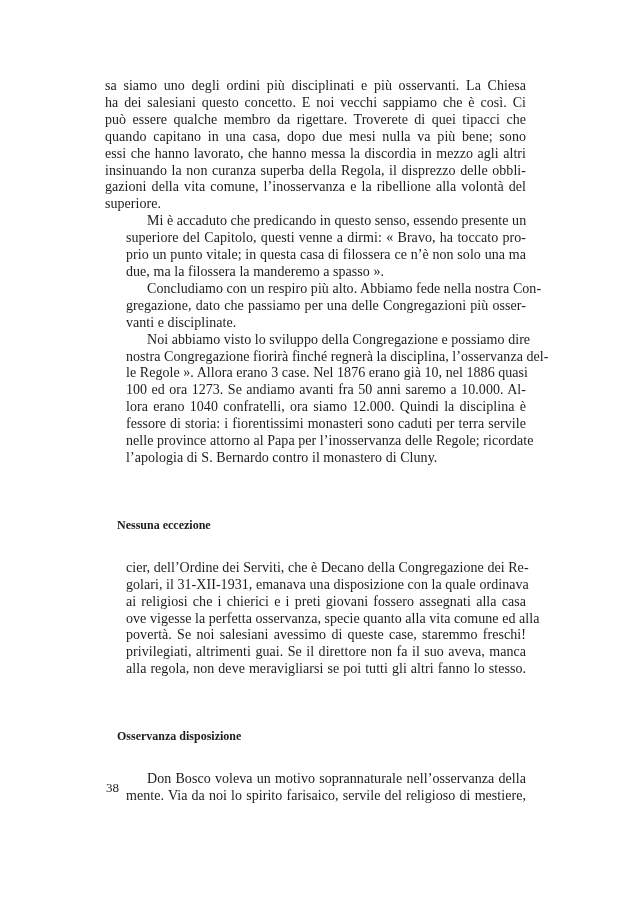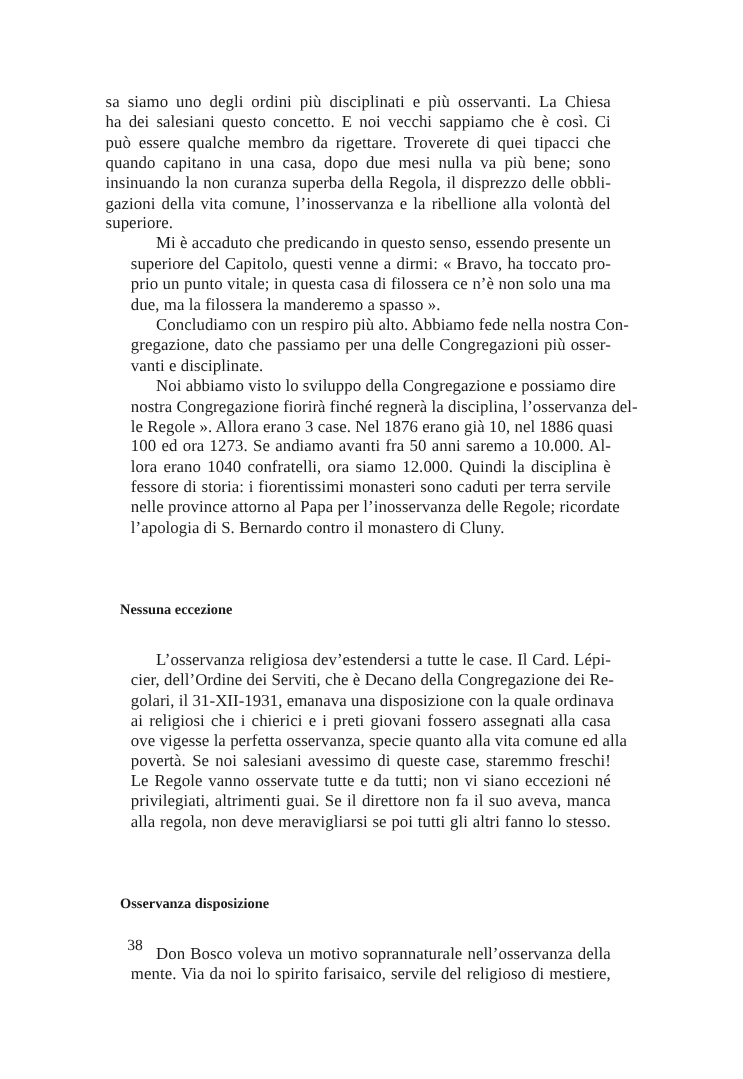--- a/index.html
+++ b/index.html
@@ -1,20 +1,20 @@
 <!DOCTYPE html>
 <html><head>
 <meta charset="utf-8">
 <style>
   html, body { margin: 0; padding: 0; }
   body {
     width: 619px; height: 899px; background: #ffffff; position: relative; overflow: hidden;
     font-family: "Liberation Serif", "DejaVu Serif", serif; color: #1c1c1c;
   }
-  .page { position: absolute; left: 88px; top: 78px; width: 421px; }
+  .page { position: absolute; left: 105px; top: 78px; width: 421px; }
   .p {
     font-size: 14px; line-height: 16.9px; text-align: justify; margin: 0;
     hyphens: none; letter-spacing: 0.05px;
   }
   .p.indent { text-indent: 21px; }
   .line { display: block; text-align: justify; text-align-last: justify; white-space: nowrap; }
   .line.last { text-align-last: left; }
   .h {
     font-size: 12px; font-weight: bold; margin: 12px; line-height: 17px;
   }
@@ -27,20 +27,21 @@
 <body>
 
 <div class="page">
 
   <div>
     <div class="p">
       <span class="line">sa siamo uno degli ordini più disciplinati e più osservanti. La Chiesa</span>
       <span class="line">ha dei salesiani questo concetto. E noi vecchi sappiamo che è così. Ci</span>
       <span class="line">può essere qualche membro da rigettare. Troverete di quei tipacci che</span>
       <span class="line">quando capitano in una casa, dopo due mesi nulla va più bene; sono</span>
+      <span class="line">essi che hanno lavorato, che hanno messa la discordia in mezzo agli altri</span>
       <span class="line">insinuando la non curanza superba della Regola, il disprezzo delle obbli-</span>
       <span class="line">gazioni della vita comune, l’inosservanza e la ribellione alla volontà del</span>
       <span class="line last">superiore.</span>
     </div>
     <div class="p indent">
       <span class="line" style="padding-left:21px">Mi è accaduto che predicando in questo senso, essendo presente un</span>
       <span class="line">superiore del Capitolo, questi venne a dirmi: « Bravo, ha toccato pro-</span>
       <span class="line">prio un punto vitale; in questa casa di filossera ce n’è non solo una ma</span>
       <span class="line last">due, ma la filossera la manderemo a spasso ».</span>
     </div>
@@ -60,27 +61,25 @@
       <span class="line last">l’apologia di S. Bernardo contro il monastero di Cluny.</span>
     </div>
   </div>
 
   <div class="gap-before-h1"></div>
 
   <div>
     <h2 class="h">Nessuna eccezione</h2>
     <div class="gap-after-h"></div>
     <div class="p indent">
-      <span class="line" style="padding-left:21px">L’osservanza religiosa dev’estendersi a tutte le case. Il Card. Lépi-</span>
       <span class="line">cier, dell’Ordine dei Serviti, che è Decano della Congregazione dei Re-</span>
       <span class="line">golari, il 31-XII-1931, emanava una disposizione con la quale ordinava</span>
       <span class="line">ai religiosi che i chierici e i preti giovani fossero assegnati alla casa</span>
       <span class="line">ove vigesse la perfetta osservanza, specie quanto alla vita comune ed alla</span>
       <span class="line">povertà. Se noi salesiani avessimo di queste case, staremmo freschi!</span>
-      <span class="line">Le Regole vanno osservate tutte e da tutti; non vi siano eccezioni né</span>
       <span class="line">privilegiati, altrimenti guai. Se il direttore non fa il suo aveva, manca</span>
       <span class="line">alla regola, non deve meravigliarsi se poi tutti gli altri fanno lo stesso.</span>
     </div>
   </div>
 
   <div class="gap-before-h2"></div>
 
   <div>
     <h2 class="h">Osservanza disposizione</h2>
     <div class="gap-after-h"></div>

